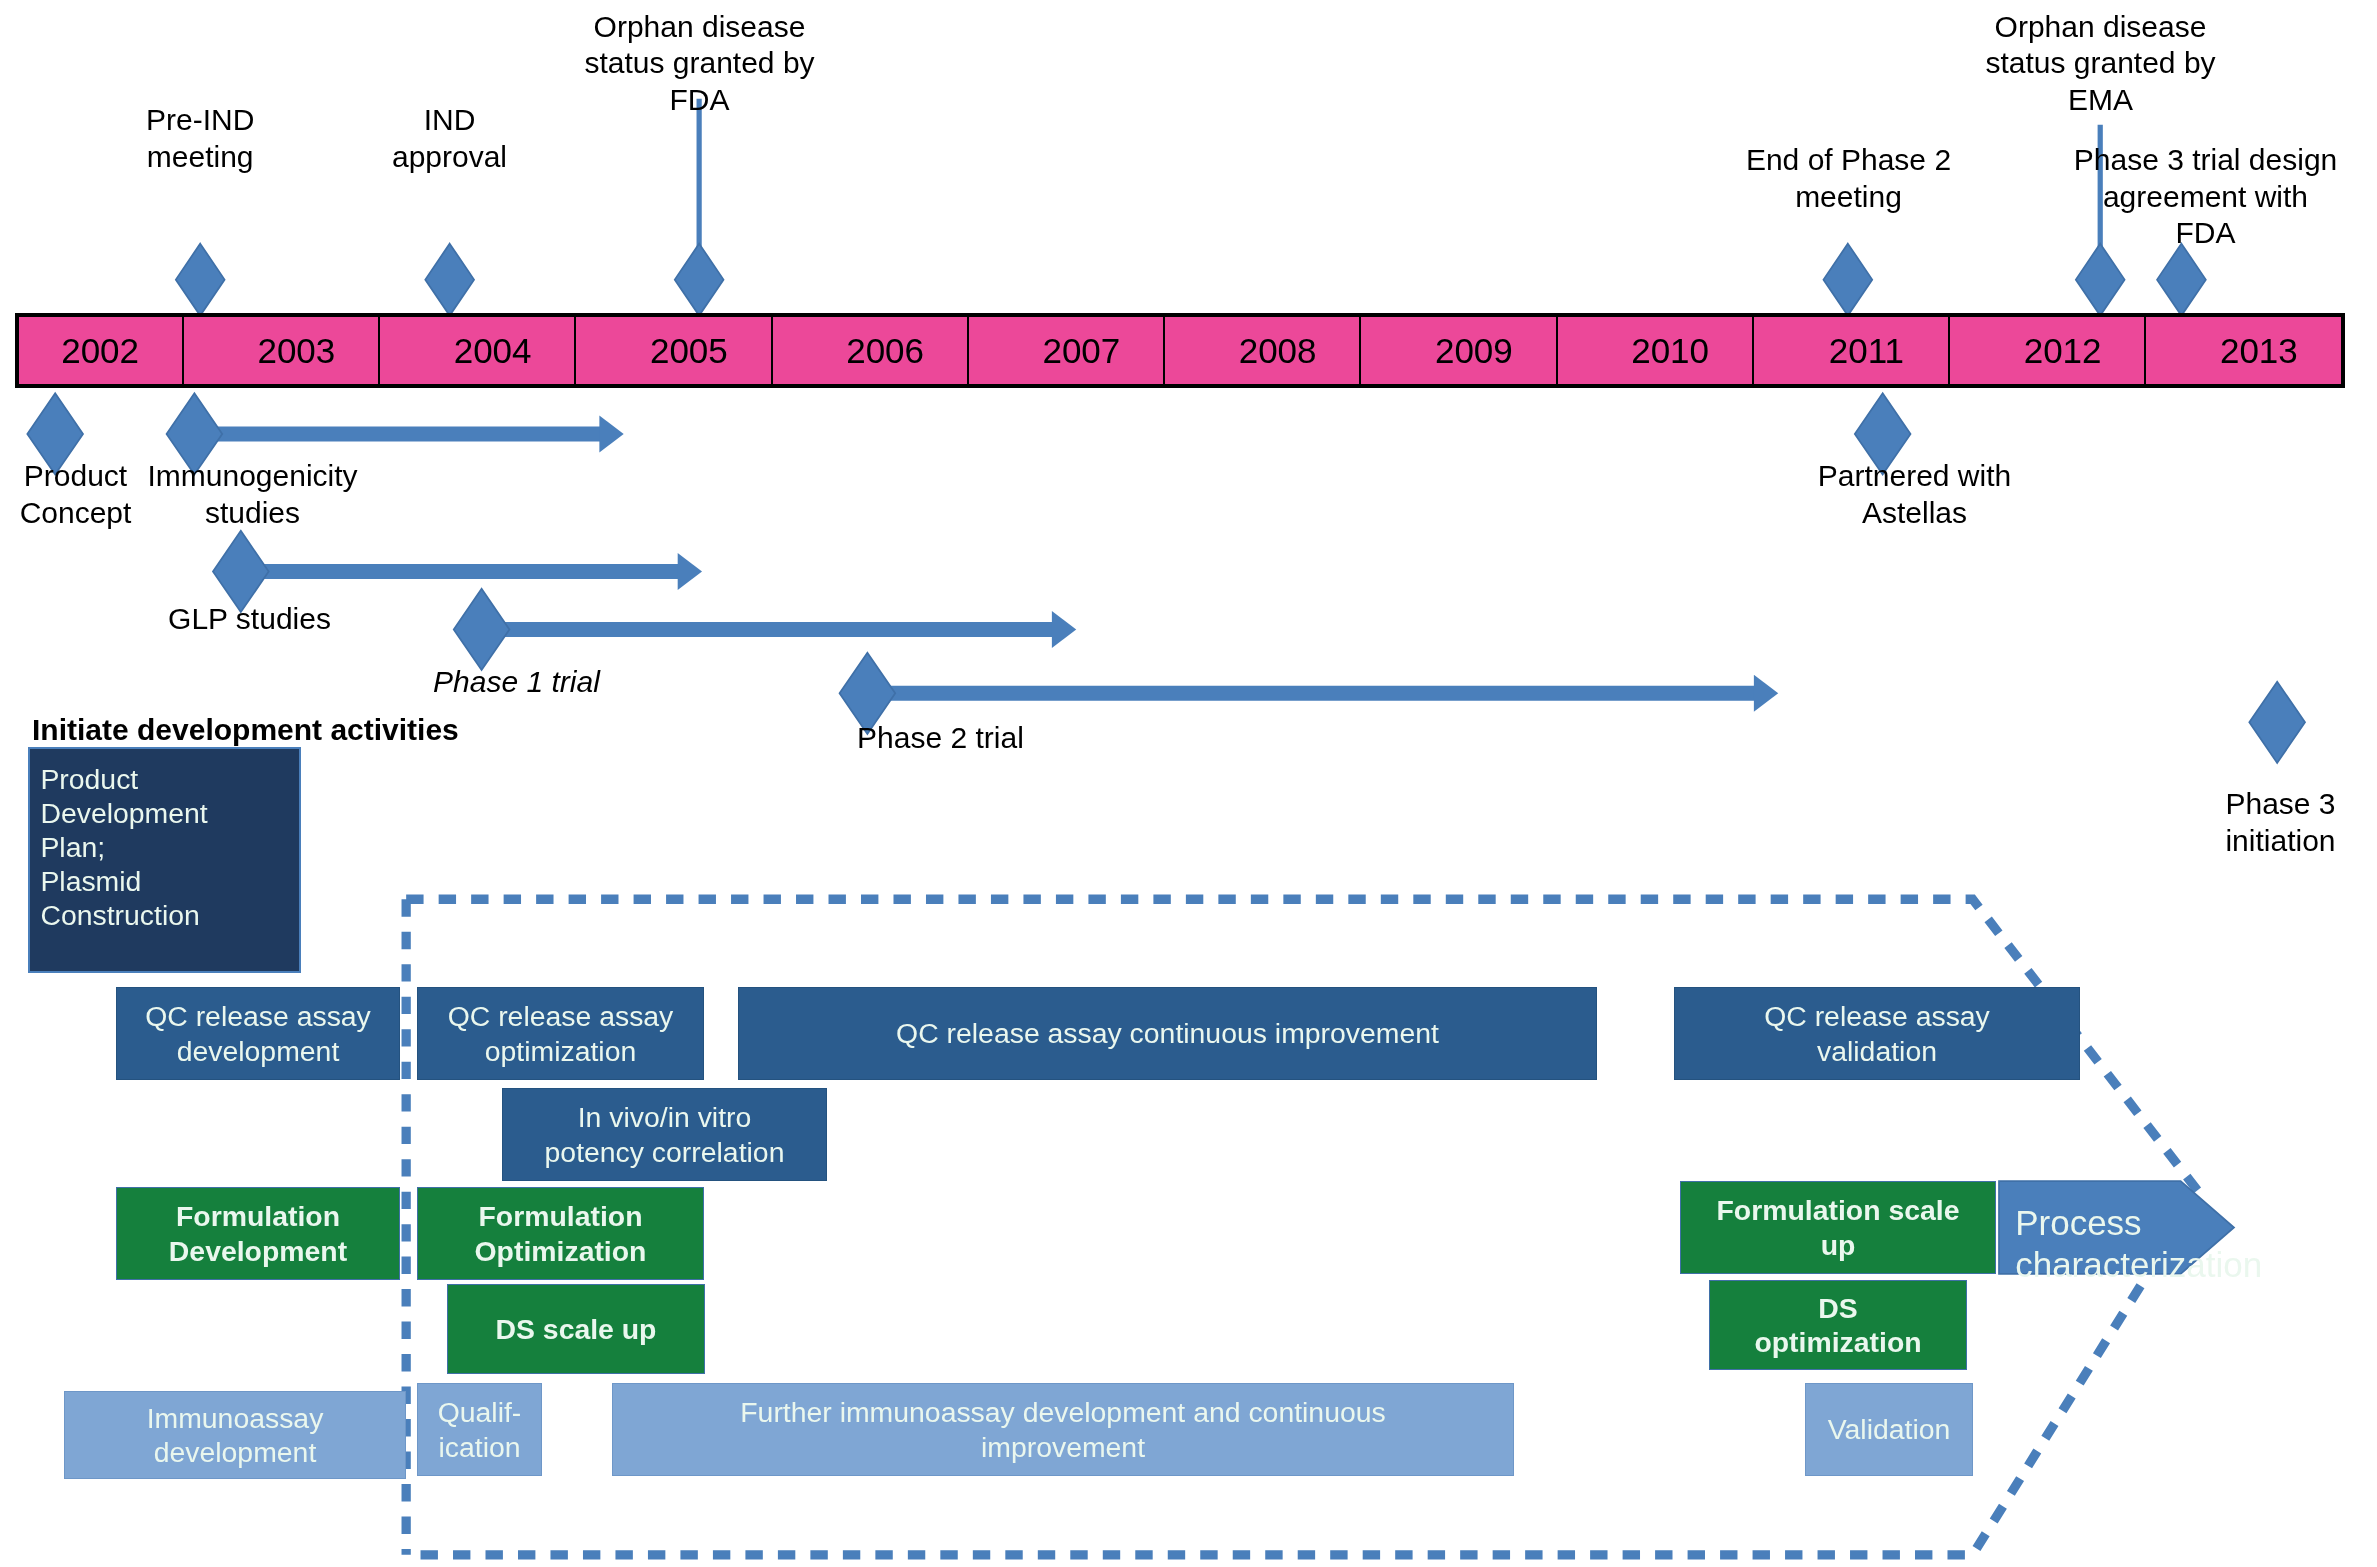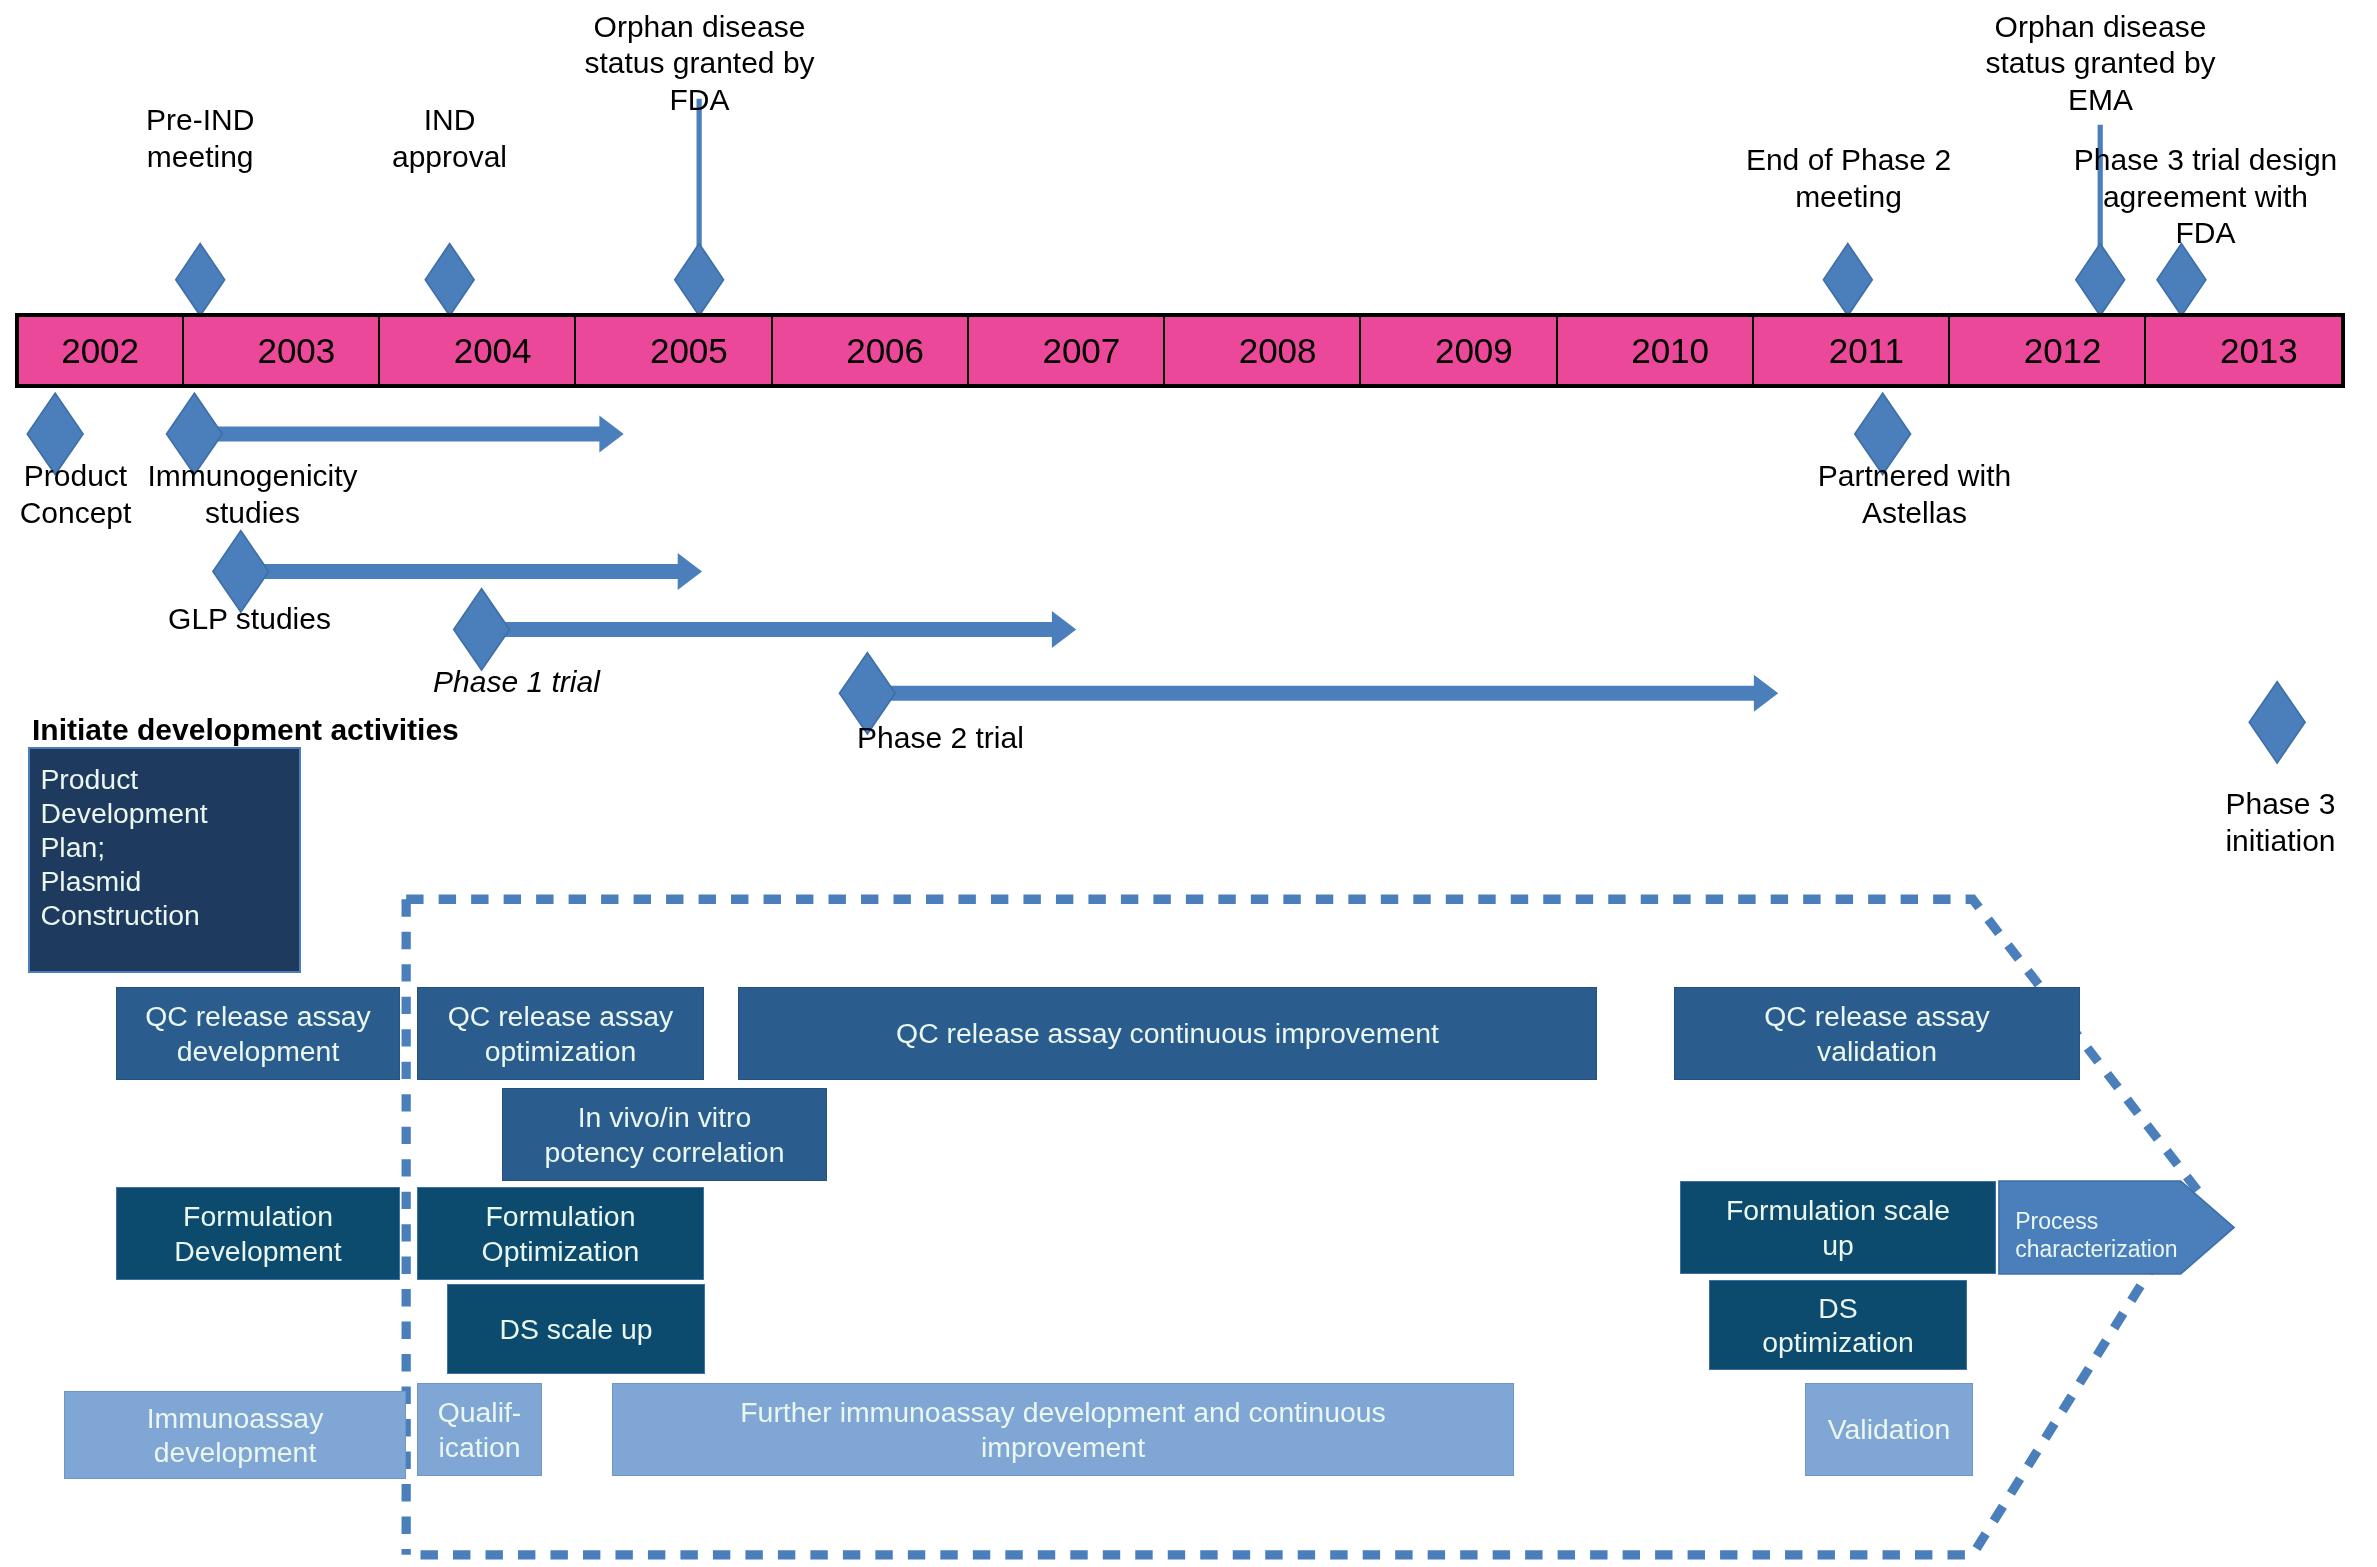--- a/index.html
+++ b/index.html
@@ -19,27 +19,27 @@
   
   .mlabel{position:absolute;text-align:center;font-size:30px;line-height:1.22;color:#000;white-space:pre-line;}
 
   
   .hdr{position:absolute;font-size:30px;font-weight:bold;color:#000;white-space:nowrap;}
 
   
   .bar{position:absolute;box-sizing:border-box;display:flex;align-items:center;justify-content:center;
        text-align:center;font-size:28.4px;line-height:1.20;color:#eaf7ee;padding:2.3px 5.8px;white-space:pre-line;}
   .bar.dark{background:#2b5c8e;border:1.7px solid #24527f;}
-  .bar.mid{background:#0c4a6e;border:1.7px solid #3f70a8;}
+  .bar.mid{background:#15803d;border:1.7px solid #3f70a8;font-weight:bold;}
   .bar.light{background:#7fa6d4;border:1.7px solid #6e97c8;}
   .bar.navy{background:#1f3a5f;border:2.9px solid #4a7fbb;align-items:flex-start;justify-content:flex-start;
             text-align:left;color:#eaf7ee;padding:12.8px 10.4px;}
-  .chevtext{position:absolute;left:0;top:8px;width:100%;height:100%;display:flex;align-items:center;
+  .chevtext{position:absolute;left:0;top:16px;width:100%;height:100%;display:flex;align-items:center;
             justify-content:flex-start;padding-left:16.2px;box-sizing:border-box;text-align:left;
-            font-size:23px;line-height:1.20;color:#eaf7ee;white-space:pre-line;}
+            font-size:35px;line-height:1.20;color:#eaf7ee;white-space:pre-line;}
 </style>
 </head>
 <body>
 
 <div id="stage">
 
   <svg class="layer" viewBox="0 0 4097 2701" width="2377" height="1567">
     <polyline id="dotted-arrow" points="700,1550 3400,1550 3790,2055 3400,2680 700,2680" fill="none" stroke="#4a7fbb" stroke-width="16" stroke-dasharray="30 26" stroke-linecap="butt"></polyline>
     <polyline points="700,1550 700,2680" fill="none" stroke="#4a7fbb" stroke-width="16" stroke-dasharray="30 26" stroke-linecap="butt"></polyline>
   </svg>

